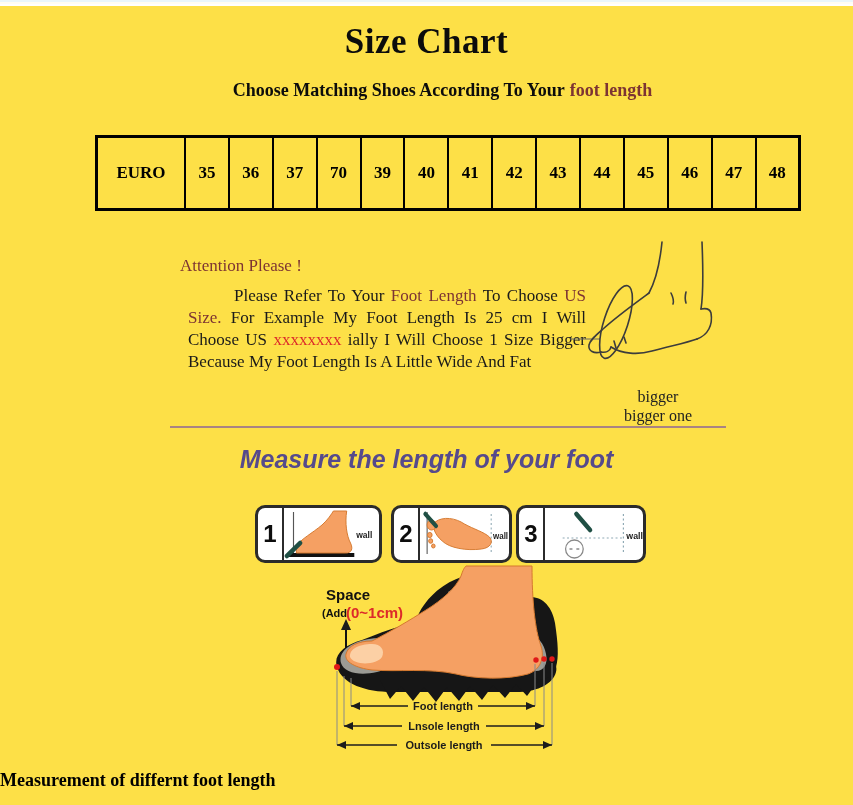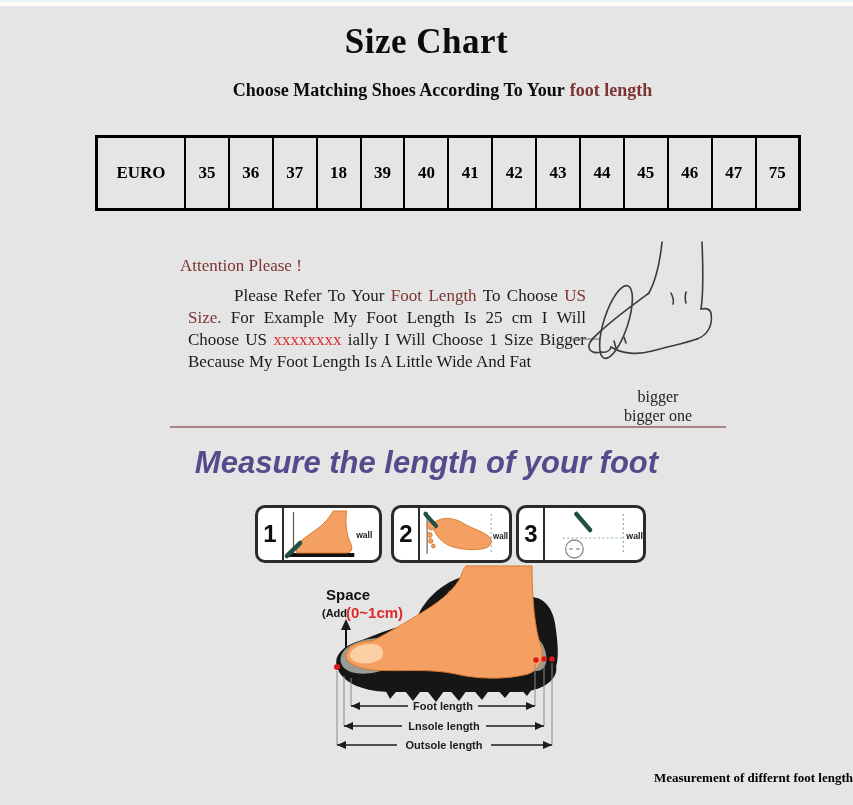--- a/index.html
+++ b/index.html
@@ -1,17 +1,17 @@
 <!DOCTYPE html>
 <html style="--maroon: #7d3433; --red-accent: #dd2a2a; --purple-heading: #564a8c; --divider: #a98383; --foot-orange: #f5a063; --foot-orange-light: #fcd0a5; --foot-outline: #d5792f; --shoe-black: #161616; --insole-gray: #9b9b95; --pencil-green: #1f4f44;"><head>
 <meta charset="utf-8">
 <style>
   html,body { margin:0; padding:0; background:#ffffff; }
   .canvas {
-    position:relative; width:853px; height:805px; background:#e5e5e5;
+    position:relative; width:853px; height:805px; background:#fde047;
     font-family:"Liberation Serif", serif; overflow:hidden; color:#111;
   }
   .top-strip {
     position:absolute; left:0; top:0; width:853px; height:6px;
     background:linear-gradient(#eaf6fa 0 2px, #fffdf3 2px 4px, #ffffff 4px);
   }
   .title {
     position:absolute; top:22px; left:0; width:100%; text-align:center;
     font-size:35px; font-weight:bold; letter-spacing:0.5px; color:#0c0c0c;
   }
@@ -50,21 +50,21 @@
     position:absolute; left:598px; top:387px; width:120px; text-align:center;
     font-size:16px; line-height:19px; color:#222;
   }
 
   .divider { position:absolute; left:170px; top:426px; width:556px; height:2px;
     background:var(--divider,#a98383); }
 
   .measure-heading {
     position:absolute; top:445px; left:0; width:100%; text-align:center;
     font-family:"Liberation Sans", sans-serif; font-style:italic; font-weight:bold;
-    font-size:31px; color:var(--purple-heading,#564a8c);
+    font-size:25px; color:var(--purple-heading,#564a8c);
   }
 
   .step-panel {
     position:absolute; top:505px; height:58px; box-sizing:border-box;
     border:3px solid #2b2b2b; border-radius:10px; background:#fff; display:flex;
   }
   .step-panel.p1 { left:255px; width:127px; }
   .step-panel.p2 { left:391px; width:121px; }
   .step-panel.p3 { left:516px; width:130px; }
   .step-num {
@@ -95,52 +95,52 @@
   .dim-label {
     font-family:"Liberation Sans",sans-serif; font-size:11px; font-weight:bold;
     fill:#1c1c1c; text-anchor:middle;
   }
   .space-main { font-family:"Liberation Sans",sans-serif; font-size:15px; font-weight:bold; fill:#111; }
   .space-sub  { font-family:"Liberation Sans",sans-serif; font-size:11px; font-weight:bold; fill:#111; }
   .space-red  { font-family:"Liberation Sans",sans-serif; font-size:15px; font-weight:bold; fill:var(--red-accent,#dd2a2a); }
   .space-arrow { stroke:#111; stroke-width:2; }
 
   .bottom-caption {
-    position:absolute; top:770px; left:0; width:100%; text-align:right;
-    font-size:13px; font-weight:bold; color:#000;
+    position:absolute; top:770px; left:0; width:100%; text-align:left;
+    font-size:18px; font-weight:bold; color:#000;
   }
 </style>
 </head>
 <body>
 
 <div class="canvas">
   <div class="top-strip"></div>
 
   <div class="title">Size Chart</div>
 
   <div class="subtitle"><span>Choose Matching Shoes According To Your</span><span class="hl">foot length</span></div>
 
   <table class="size-table">
     <tbody>
         <tr class="r1">
       <th class="rowhead">EURO</th>
     <td>35</td>
           <td>36</td>
           <td>37</td>
-          <td>18</td>
+          <td>70</td>
           <td>39</td>
           <td>40</td>
           <td>41</td>
           <td>42</td>
           <td>43</td>
           <td>44</td>
           <td>45</td>
           <td>46</td>
           <td>47</td>
-          <td>75</td>
+          <td>48</td>
         </tr>
   </tbody>
     </table>
 
   <div class="attention">
     <p class="attention-heading">Attention Please !</p>
     <p class="attention-paragraph"><span class="seg-normal">Please Refer To Your </span><span class="seg-maroon">Foot Length</span><span class="seg-normal"> To Choose </span><span class="seg-maroon">US Size.</span><span class="seg-normal"> For Example My Foot Length Is 25 cm I Will Choose US </span><span class="seg-red">xxxxxxxx</span><span class="seg-normal"> ially I Will Choose 1 Size Bigger Because My Foot Length Is A Little Wide And Fat</span></p>
   </div>
 
   <svg class="foot-sketch" width="155" height="135" viewBox="0 0 155 135">

